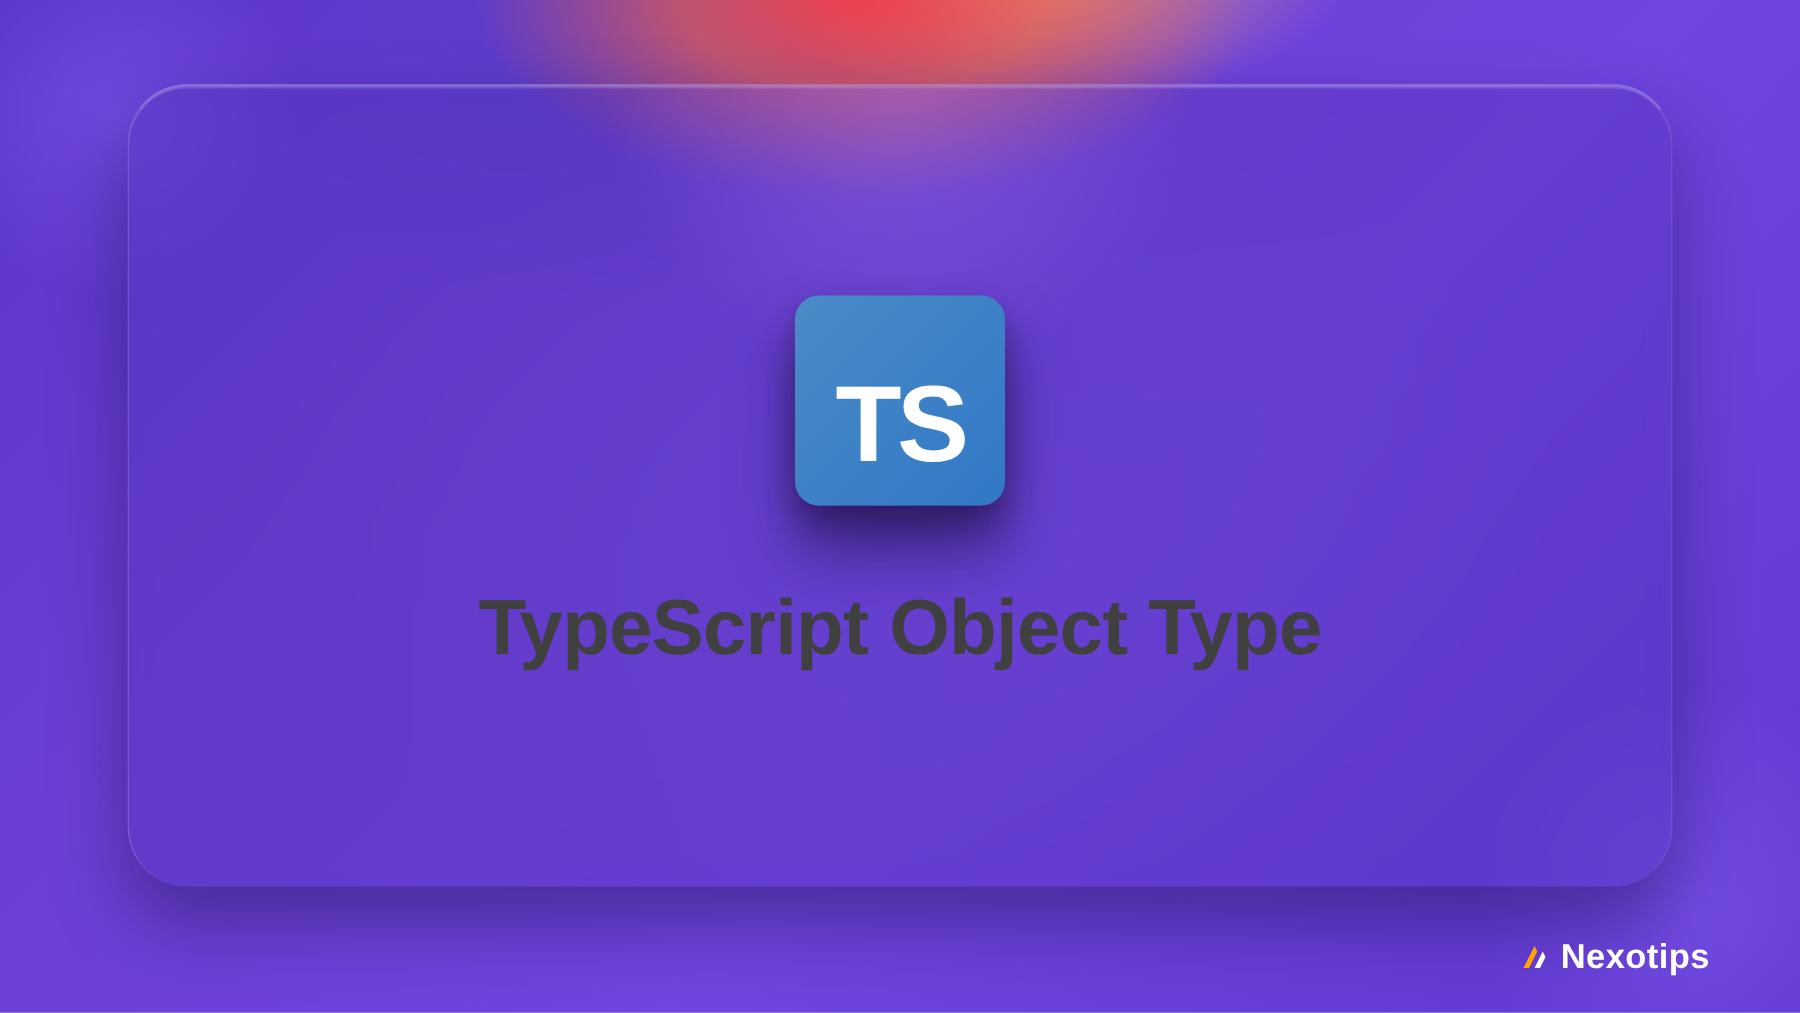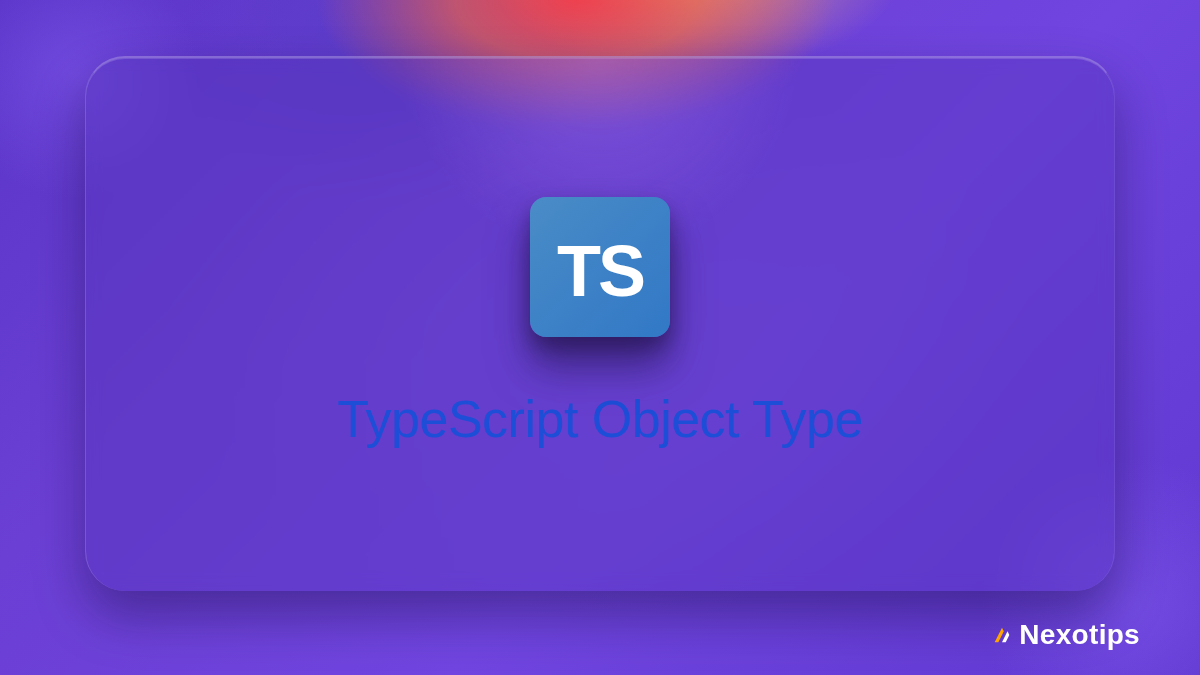--- a/index.html
+++ b/index.html
@@ -85,40 +85,40 @@
 }
 
 .ts-logo {
   width: 140px;
   height: 140px;
   background: linear-gradient(135deg, #4a8cc7 0%, #3178c6 100%);
   border-radius: 16px;
   display: flex;
   align-items: flex-end;
   justify-content: center;
-  padding-bottom: 30px;
+  padding-bottom: 18px;
   box-shadow: 
     0 30px 40px rgba(20, 10, 50, 0.5),
     0 10px 20px rgba(0, 0, 0, 0.3);
   margin-bottom: 50px;
   position: relative;
 }
 
 .ts-text {
   color: white;
   font-weight: 800;
   font-size: 72px;
   letter-spacing: -3px;
   line-height: 1;
 }
 
 .title {
-  color: #1d4ed8;
+  color: #404040;
   font-size: 52px;
-  font-weight: 400;
+  font-weight: 700;
   text-align: center;
   line-height: 1.25;
   letter-spacing: -0.5px;
 }
 
 .brand {
   position: absolute;
   bottom: 24px;
   right: 60px;
   display: flex;
@@ -132,21 +132,21 @@
   height: 22px;
   position: relative;
 }
 
 .brand-icon svg {
   width: 100%;
   height: 100%;
 }
 
 .brand-text {
-  font-size: 28px;
+  font-size: 23px;
   font-weight: 600;
   letter-spacing: 0.3px;
   text-align: center;
 }
 </style>
 </head>
 <body>
 
 <div class="background">
   <div class="bg-gradient"></div>

